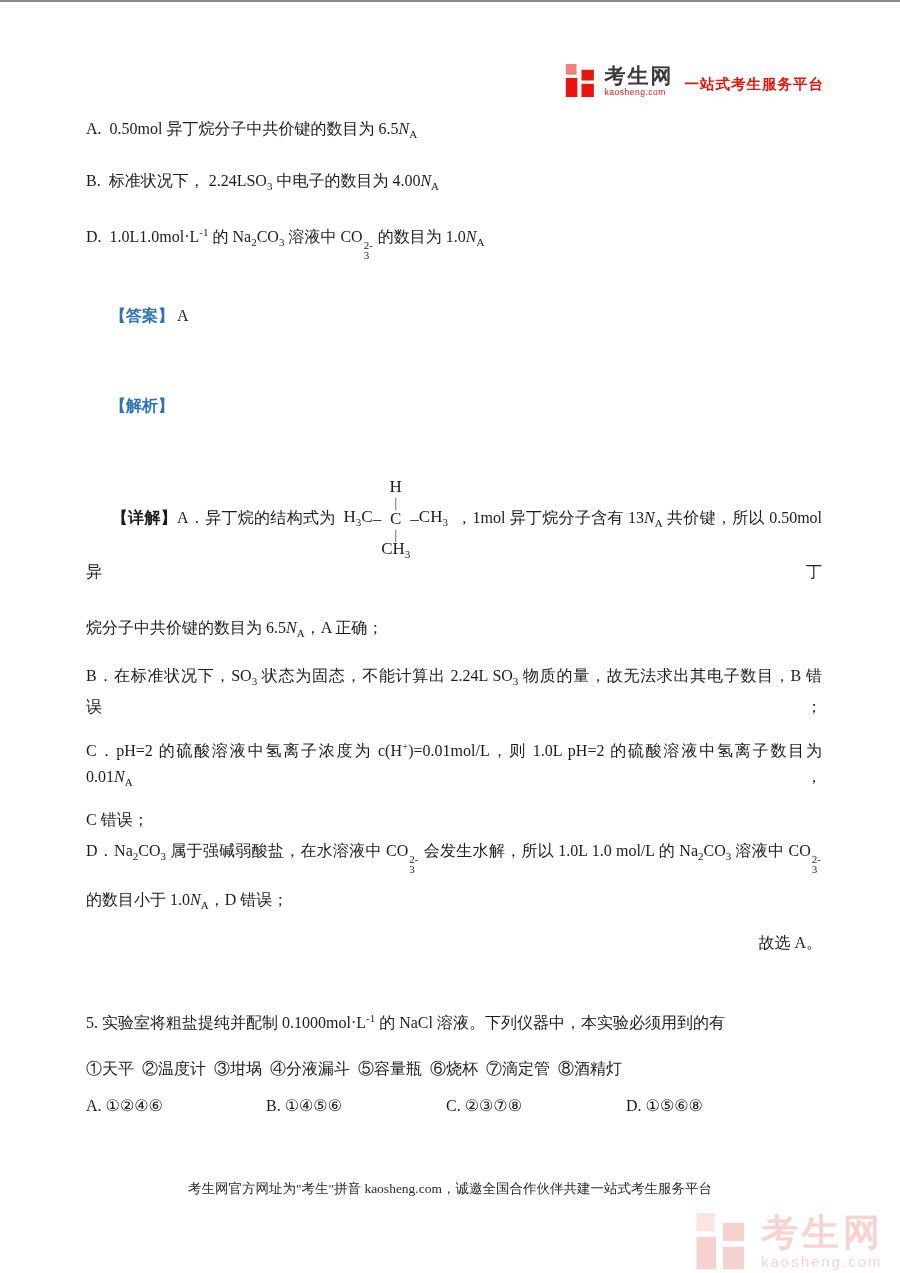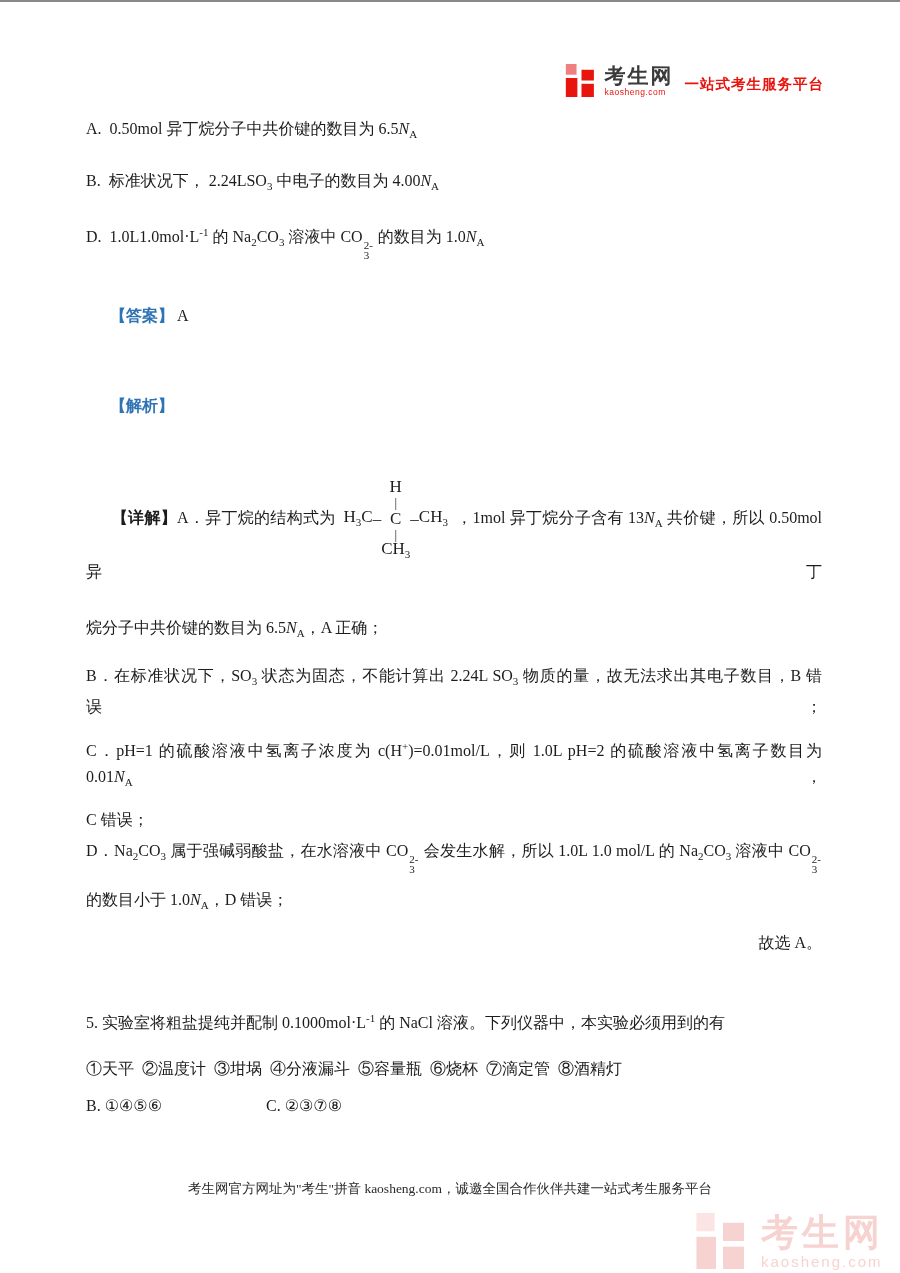--- a/index.html
+++ b/index.html
@@ -117,31 +117,33 @@
         <span class="fc-d1" data-name="formula-bond-left">–</span>
         <span class="fc-center" data-name="formula-central-carbon"><span>C</span></span>
         <span class="fc-d2" data-name="formula-bond-right">–</span>
         <span class="fc-right" data-name="formula-ch3-right-group"><span>CH</span><span class="sub">3</span></span>
         <span class="fc-v2" data-name="formula-bond-vertical-bottom">|</span>
         <span class="fc-bottom" data-name="formula-ch3-bottom-group"><span>CH</span><span class="sub">3</span></span>
       </span><span data-name="q4-detail-line1-suffix"><span>，1mol 异丁烷分子含有 13</span><span class="i">N</span><span class="sub">A</span><span> 共价键，所以 0.50mol 异丁</span></span>
     </div>
     <div class="line" data-name="q4-detail-line2"><span>烷分子中共价键的数目为 6.5</span><span class="i">N</span><span class="sub">A</span><span>，A 正确；</span></div>
     <div class="line just" data-name="q4-detail-lineB"><span>B．在标准状况下，SO</span><span class="sub">3</span><span> 状态为固态，不能计算出 2.24L SO</span><span class="sub">3</span><span> 物质的量，故无法求出其电子数目，B 错误；</span></div>
-    <div class="line just" data-name="q4-detail-lineC"><span>C．pH=1 的硫酸溶液中氢离子浓度为 c(H</span><span class="sup">+</span><span>)=0.01mol/L，则 1.0L pH=2 的硫酸溶液中氢离子数目为 0.01</span><span class="i">N</span><span class="sub">A</span><span>，</span></div>
+    <div class="line just" data-name="q4-detail-lineC"><span>C．pH=2 的硫酸溶液中氢离子浓度为 c(H</span><span class="sup">+</span><span>)=0.01mol/L，则 1.0L pH=2 的硫酸溶液中氢离子数目为 0.01</span><span class="i">N</span><span class="sub">A</span><span>，</span></div>
     <div class="line" data-name="q4-detail-lineC2"><span>C 错误；</span></div>
     <div class="line just" data-name="q4-detail-lineD"><span>D．Na</span><span class="sub">2</span><span>CO</span><span class="sub">3</span><span> 属于强碱弱酸盐，在水溶液中 CO</span><span class="stack"><span>2-</span><span>3</span></span><span> 会发生水解，所以 1.0L 1.0 mol/L 的 Na</span><span class="sub">2</span><span>CO</span><span class="sub">3</span><span> 溶液中 CO</span><span class="stack"><span>2-</span><span>3</span></span></div>
     <div class="line" data-name="q4-detail-lineD2"><span>的数目小于 1.0</span><span class="i">N</span><span class="sub">A</span><span>，D 错误；</span></div>
     <div class="line" data-name="q4-detail-closing"><span>故选 A。</span></div>
 
     <div class="line" data-name="q5-stem"><span>5. 实验室将粗盐提纯并配制 0.1000mol·L</span><span class="sup">-1</span><span> 的 NaCl 溶液。下列仪器中，本实验必须用到的有</span></div>
     <div class="line" data-name="q5-items">①天平  ②温度计  ③坩埚  ④分液漏斗  ⑤容量瓶  ⑥烧杯  ⑦滴定管  ⑧酒精灯</div>
     <div class="optrow" data-name="q5-options-row">
+      <span class="opt" data-name="q5-option-a">A. ①②④⑥</span>
       <span class="opt" data-name="q5-option-b">B. ①④⑤⑥</span>
       <span class="opt" data-name="q5-option-c">C. ②③⑦⑧</span>
+      <span class="opt" data-name="q5-option-d">D. ①⑤⑥⑧</span>
     </div>
     <div class="line" data-name="q5-analysis-line">
       
     </div>
 
   </div>
 
   <div class="footer" data-name="page-footer">考生网官方网址为"考生"拼音 kaosheng.com，诚邀全国合作伙伴共建一站式考生服务平台</div>
 
   <div class="watermark" data-name="kaosheng-watermark">

